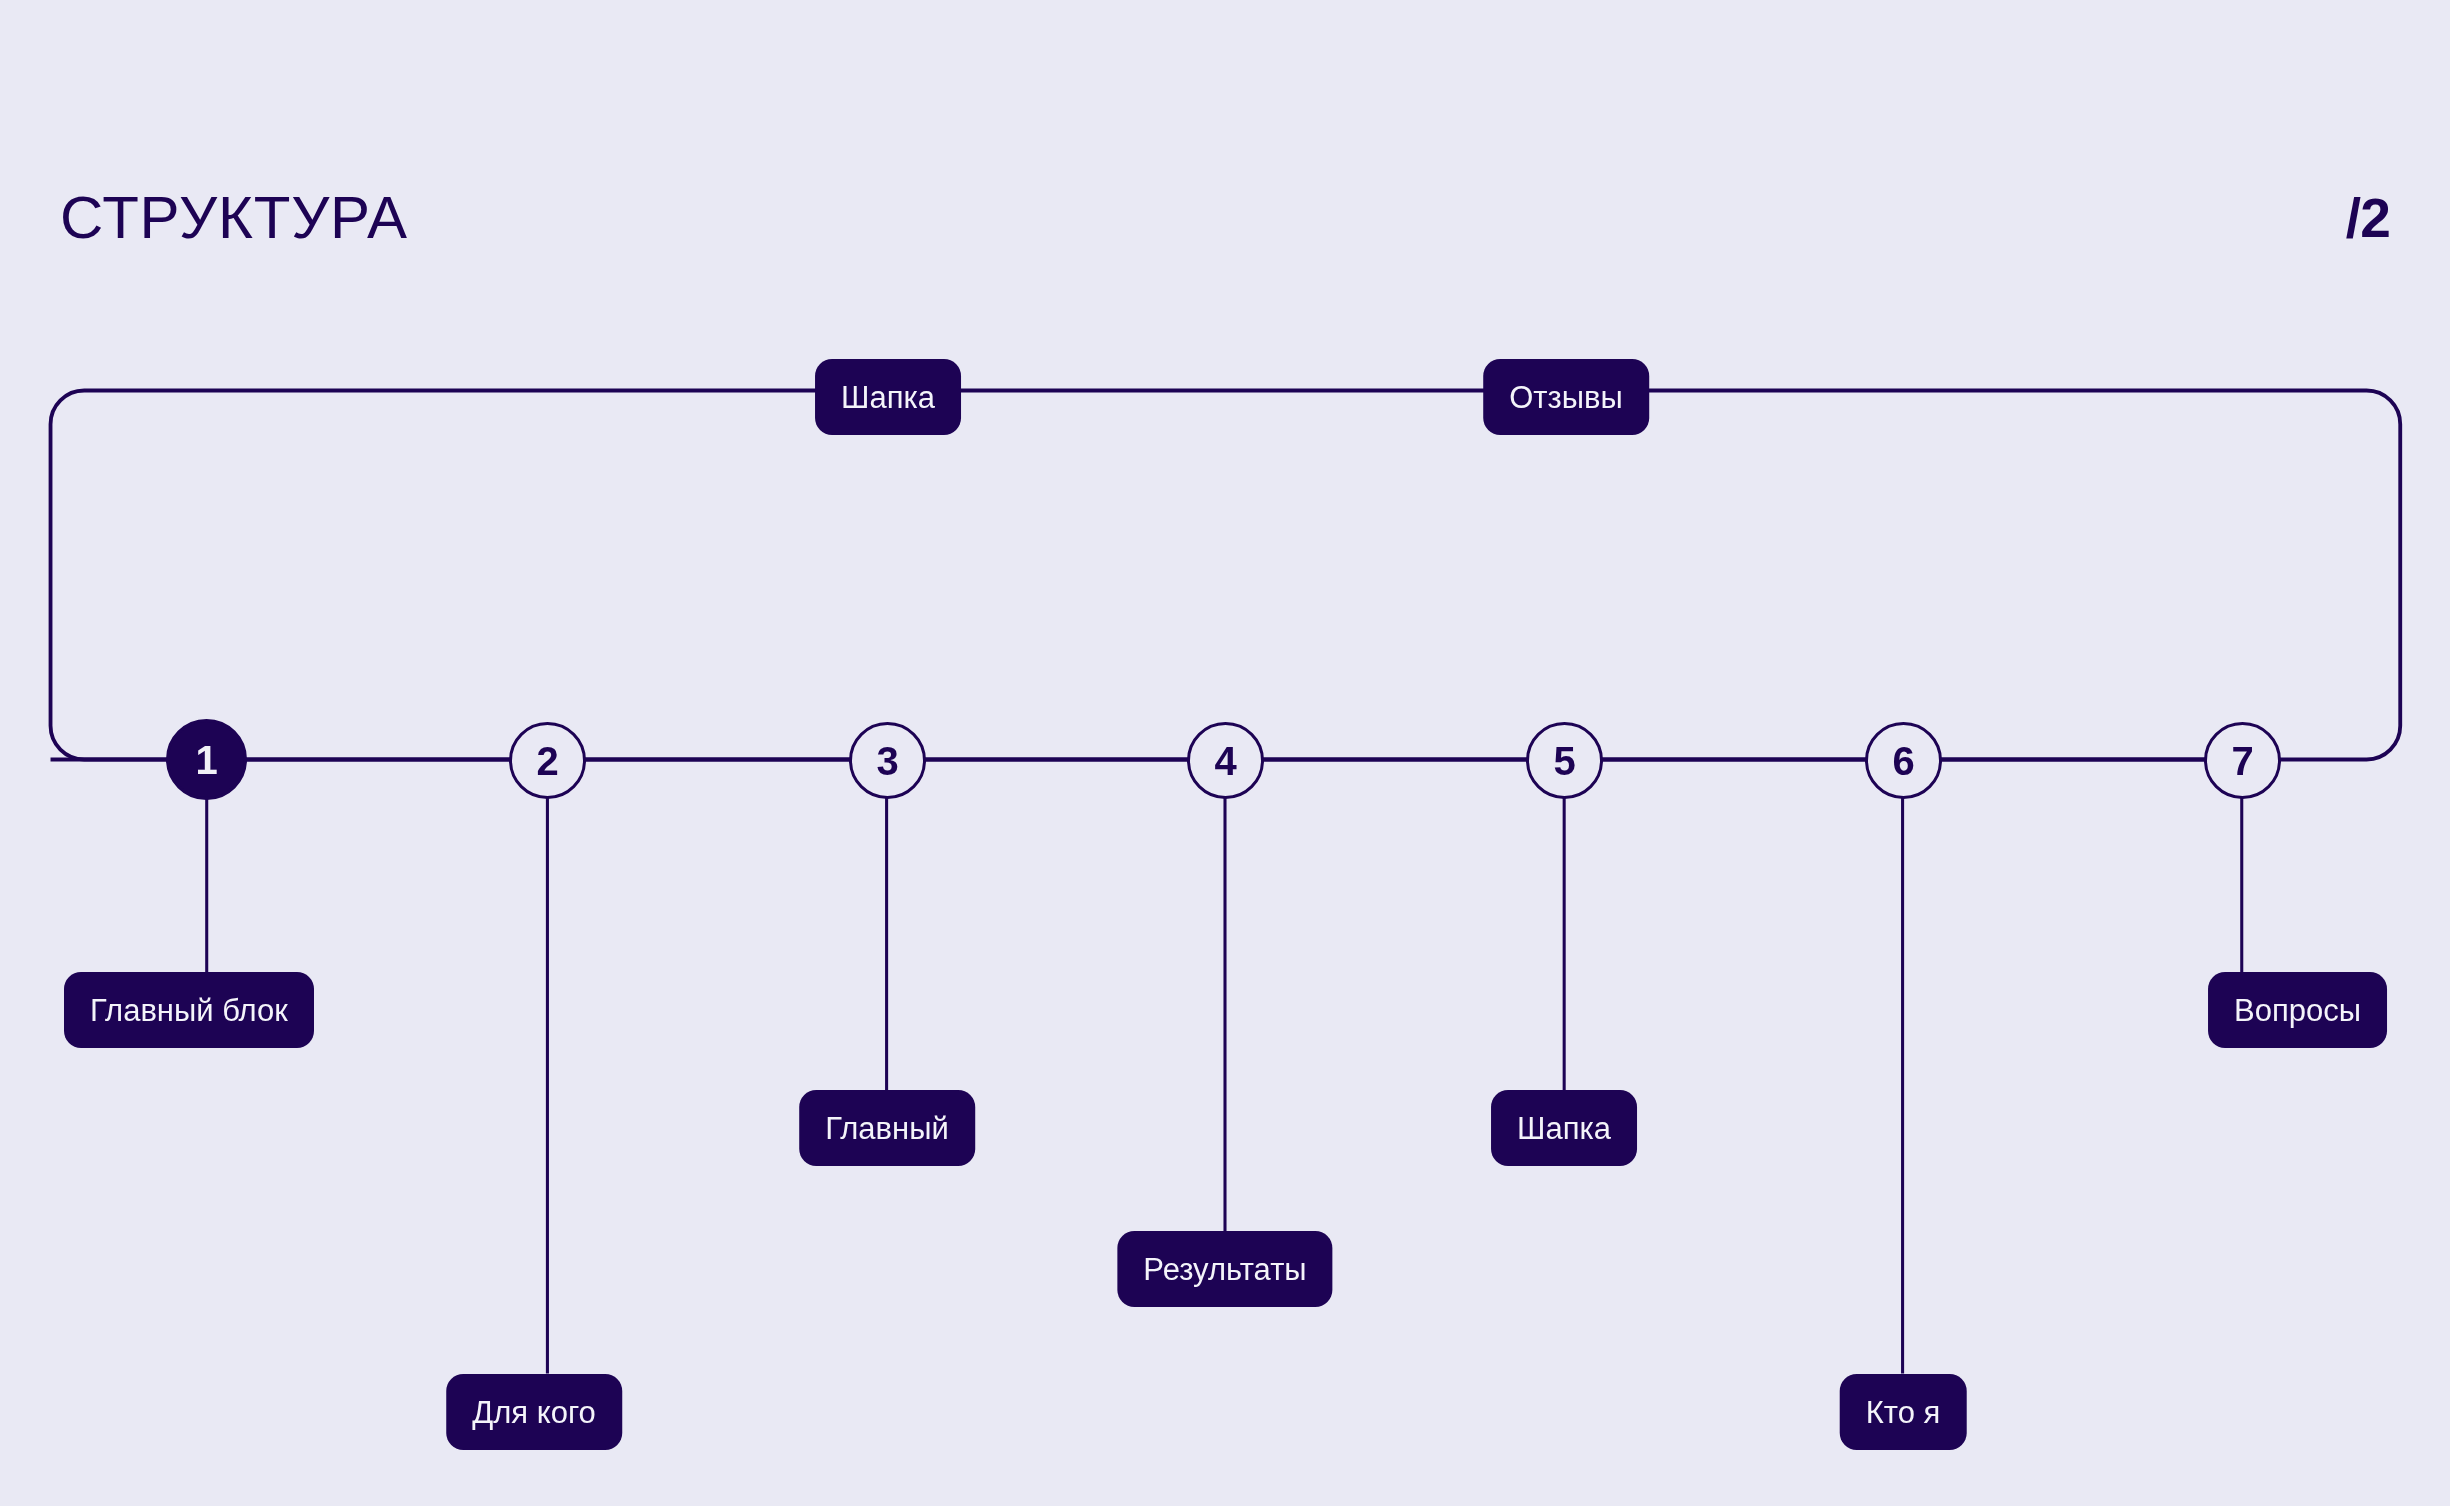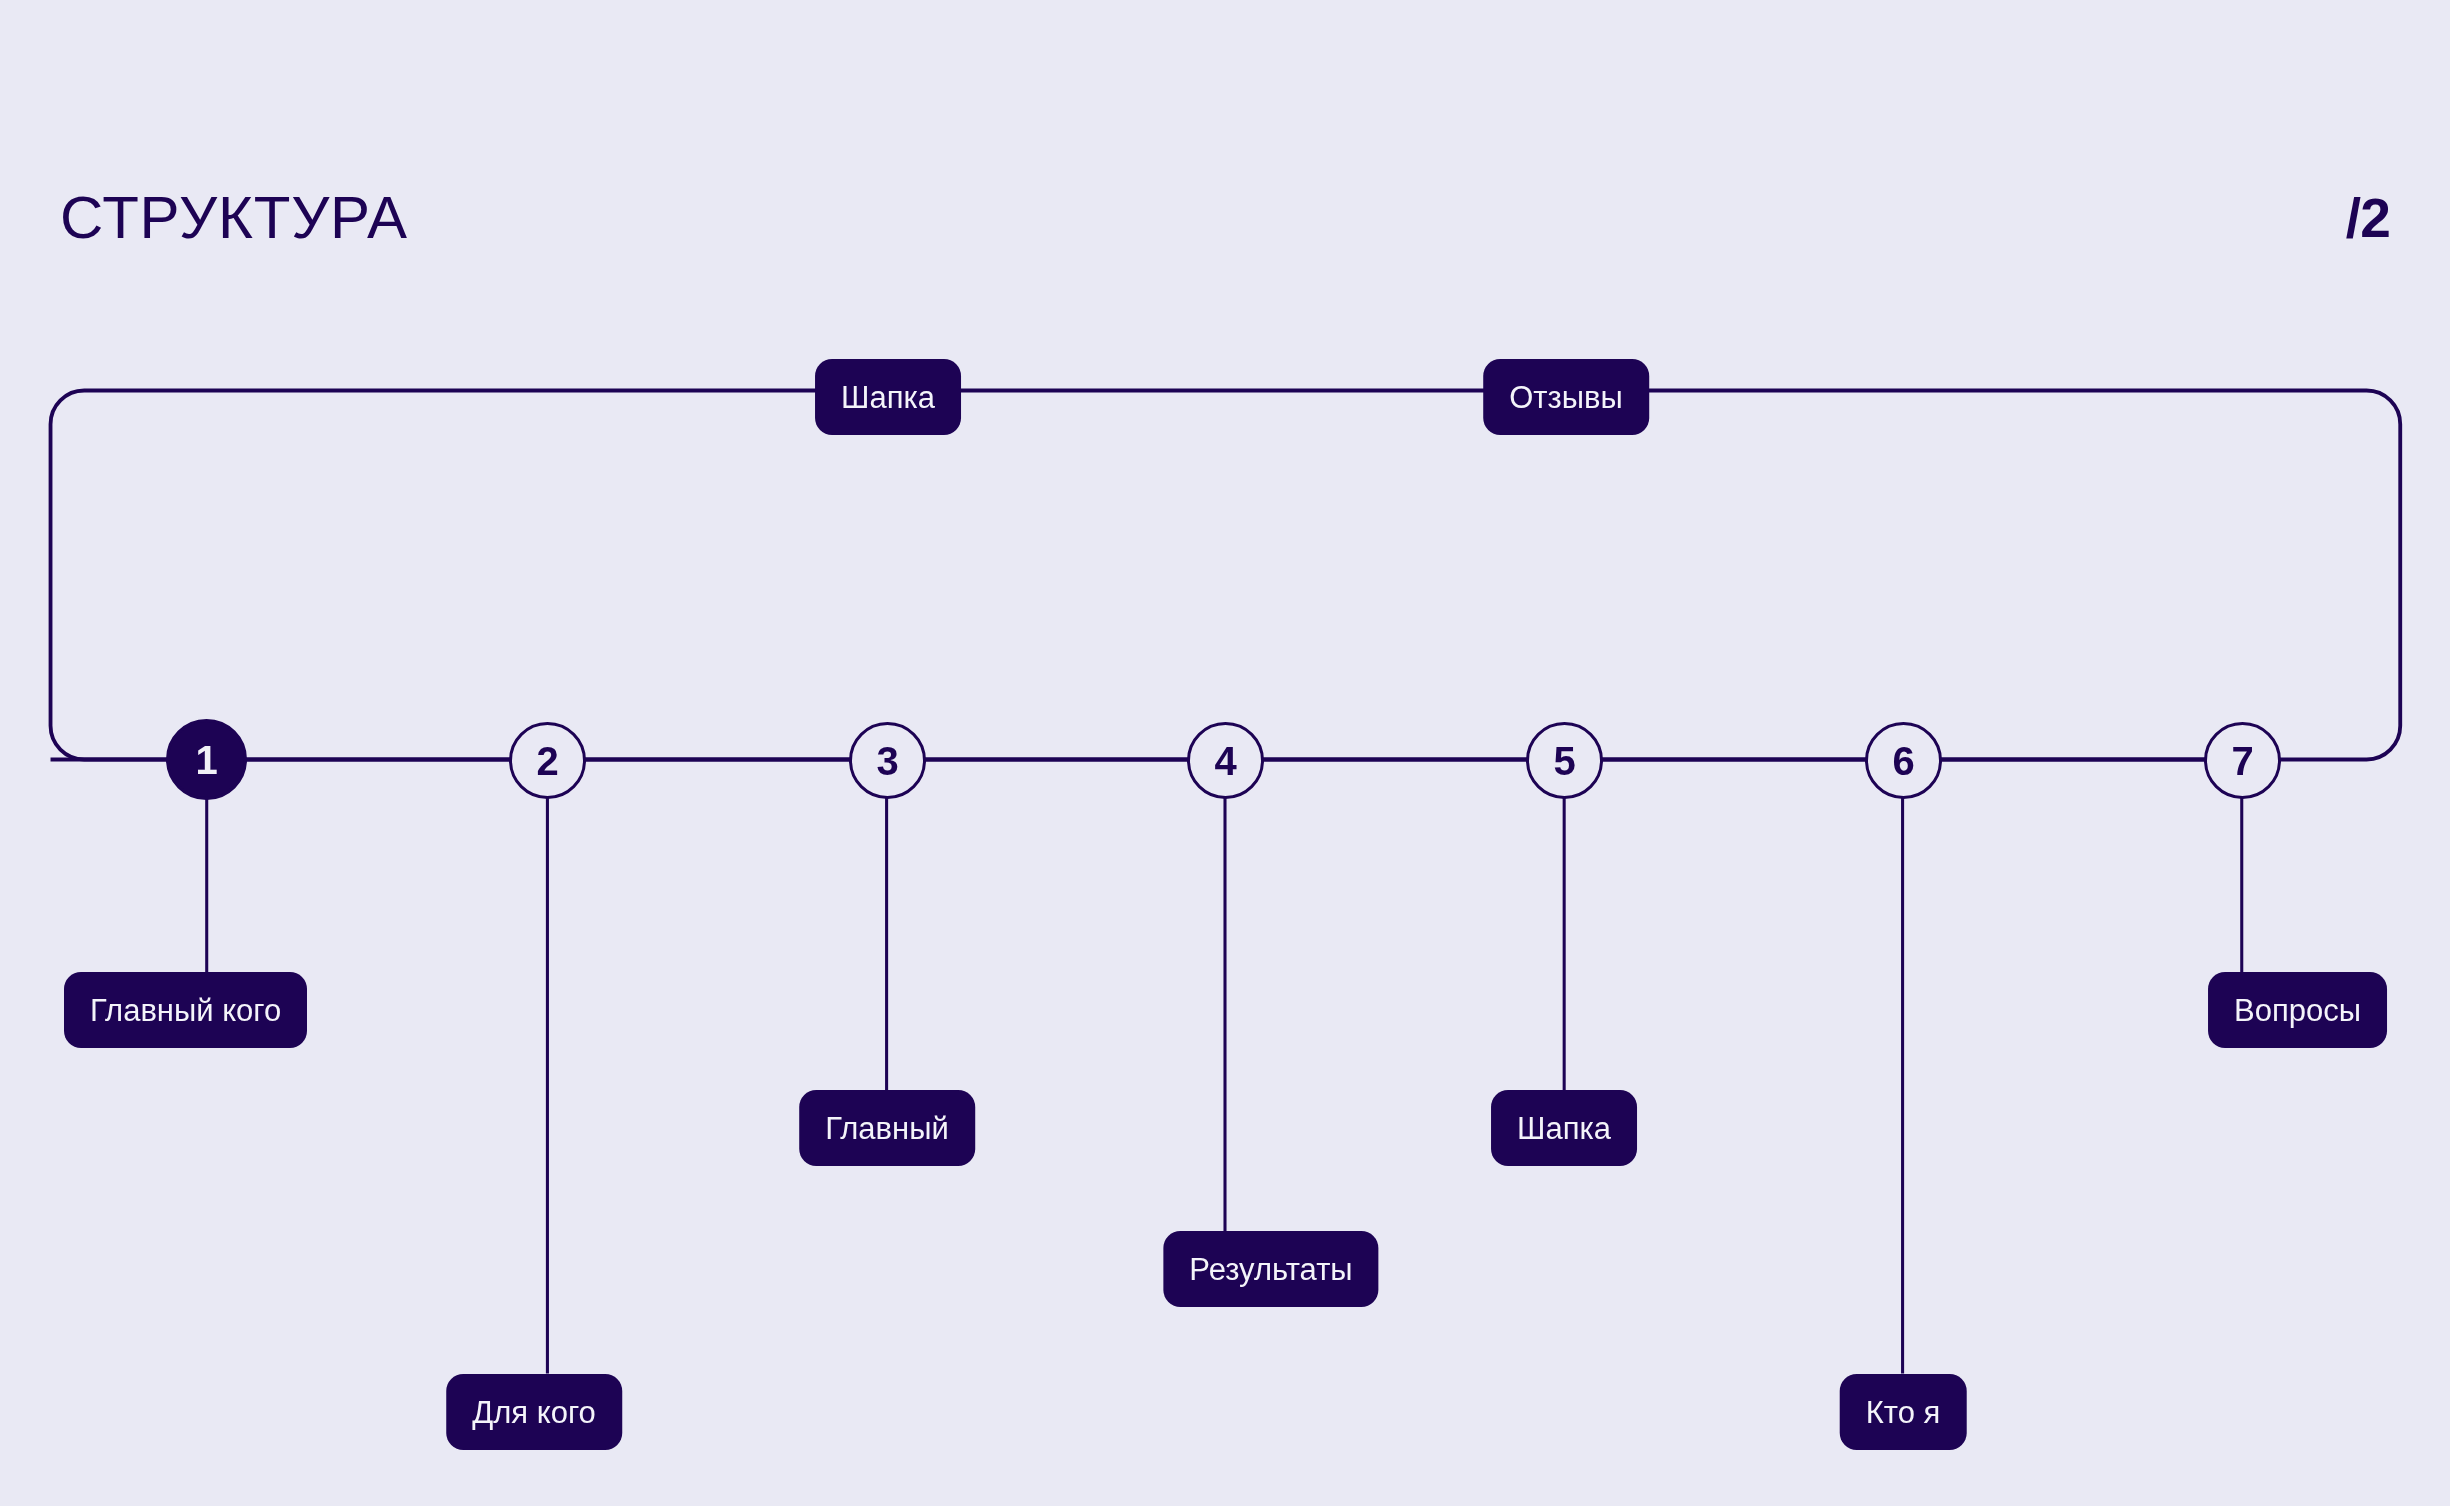--- a/index.html
+++ b/index.html
@@ -138,24 +138,24 @@
   <div id="nodes-layer">
       <div class="node active" style="left: 207px; top: 760px;">1</div>
       <div class="node" style="left: 547px; top: 760px;">2</div>
       <div class="node" style="left: 887px; top: 760px;">3</div>
       <div class="node" style="left: 1225px; top: 760px;">4</div>
       <div class="node" style="left: 1564px; top: 760px;">5</div>
       <div class="node" style="left: 1903px; top: 760px;">6</div>
       <div class="node" style="left: 2242px; top: 760px;">7</div>
     </div>
   <div id="pills-layer">
-      <div class="pill edge-left" style="left: 64px; top: 972px;">Главный кого</div>
+      <div class="pill edge-left" style="left: 64px; top: 972px;">Главный блок</div>
       <div class="pill" style="left: 534px; top: 1374px;">Для кого</div>
       <div class="pill" style="left: 887px; top: 1090px;">Главный</div>
-      <div class="pill" style="left: 1225px; top: 1231px; margin-left: 46px;">Результаты</div>
+      <div class="pill" style="left: 1225px; top: 1231px;">Результаты</div>
       <div class="pill" style="left: 1564px; top: 1090px;">Шапка</div>
       <div class="pill" style="left: 1903px; top: 1374px;">Кто я</div>
       <div class="pill edge-right" style="left: 2387px; top: 972px;">Вопросы</div>
       <div class="pill" style="left: 888px; top: 359px;">Шапка</div>
       <div class="pill" style="left: 1566px; top: 359px;">Отзывы</div>
     </div>
 </div>
 
 
 </body></html>

